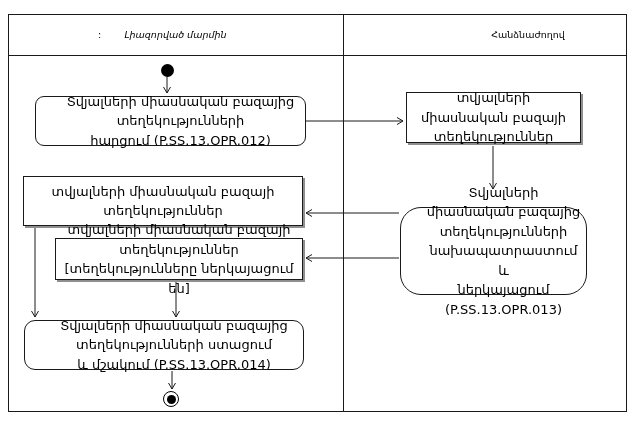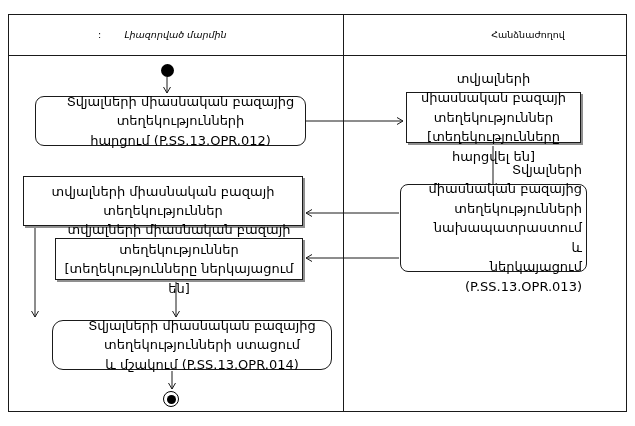--- a/index.html
+++ b/index.html
@@ -60,41 +60,40 @@
   <div class="start-node"></div>
 
   <div class="node activity" style="left:35px; top:96px; width:271px; height:50px;">
     <span>Տվյալների միասնական բազայից տեղեկությունների
 հարցում (P.SS.13.OPR.012)</span>
   </div>
 
   <div class="node object" style="left:406px; top:92px; width:175px; height:51px;">
     <span>տվյալների միասնական բազայի
 տեղեկություններ</span>
-    <span>[տեղեկությունները հարցվել են]</span>
   </div>
 
-  <div class="node activity" style="left:400px; top:184px; width:187px; height:88px; border-radius:8px;text-align:right;">
+  <div class="node activity" style="left:400px; top:207px; width:187px; height:88px; border-radius:21px;">
     <span>Տվյալների միասնական բազայից
 տեղեկությունների
 նախապատրաստում և
 ներկայացում
 (P.SS.13.OPR.013)</span>
   </div>
 
   <div class="node object" style="left:23px; top:176px; width:280px; height:50px;">
     <span>տվյալների միասնական բազայի տեղեկություններ</span>
   </div>
 
   <div class="node object" style="left:55px; top:238px; width:248px; height:42px;">
     <span>տվյալների միասնական բազայի տեղեկություններ</span>
     <span>[տեղեկությունները ներկայացում են]</span>
   </div>
 
-  <div class="node activity" style="left:24px; top:320px; width:280px; height:50px; border-radius:11px;margin-left:28px;">
+  <div class="node activity" style="left:24px; top:320px; width:280px; height:50px; border-radius:11px;">
     <span>Տվյալների միասնական բազայից տեղեկությունների ստացում
 և մշակում (P.SS.13.OPR.014)</span>
   </div>
 
   <div class="end-node">
     <div class="end-node-inner"></div>
   </div>
 
 </div>
 

